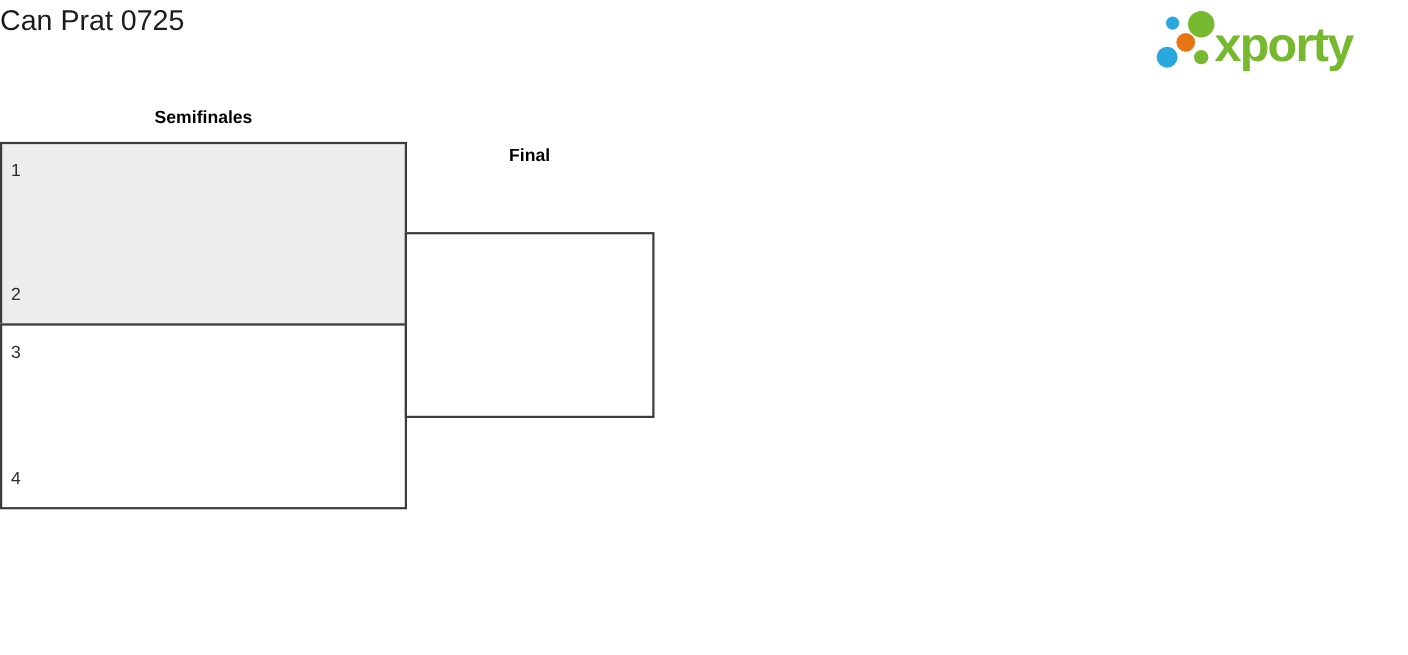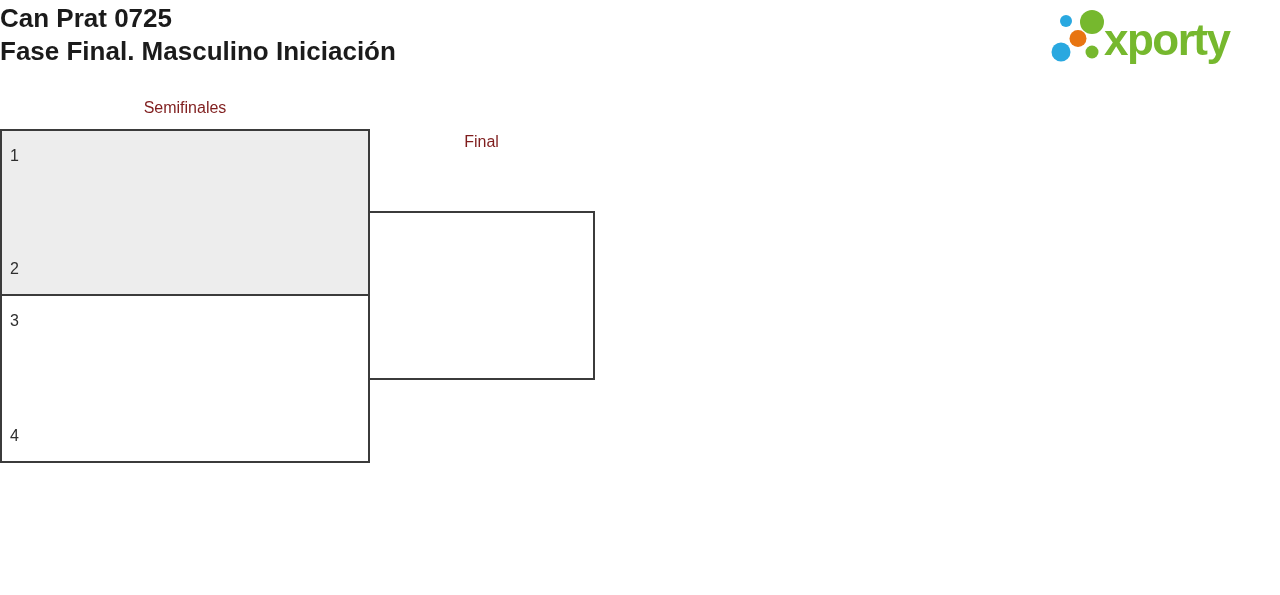--- a/index.html
+++ b/index.html
@@ -16,21 +16,21 @@
     overflow: hidden;
   }
 
   
   .page-title {
     position: absolute;
     left: 0px;
     top: 2px;
     color: #1b1b1b;
     font-size: 26px;
-    font-weight: 700;
+    font-weight: 400;
     line-height: 33px;
     letter-spacing: 0px;
     white-space: nowrap;
   }
   .page-title .line { display: block; }
 
   
   .logo {
     position: absolute;
     left: 1048px;
@@ -41,22 +41,22 @@
   }
   .logo svg { display: block; }
 
   
   .round-header {
     position: absolute;
     top: 98px;
     height: 20px;
     text-align: center;
     font-size: 16px;
-    font-weight: 400;
-    color: #7f1d1d;
+    font-weight: 700;
+    color: #000000;
     line-height: 20px;
   }
   .round-header.semis { left: 0px;   width: 370px; }
   .round-header.final { left: 368px; width: 227px; margin-top: 34px; }
 
   .match-box {
     position: absolute;
     box-sizing: border-box;
     border: 2px solid #3b3b3b;
   }
@@ -87,21 +87,20 @@
   .seed.top    { top: 17px; }
   .seed.bottom { bottom: 17px; }
 </style>
 </head>
 <body>
 
 <div id="app">
 
   <div class="page-title">
     <span class="line">Can Prat 0725</span>
-    <span class="line">Fase Final. Masculino Iniciación</span>
   </div>
 
   <div class="logo">
     <svg width="228" height="66" viewBox="0 0 228 66" xmlns="http://www.w3.org/2000/svg">
       <g>
         <circle cx="18" cy="18" r="6" fill="#29a8e0"></circle>
         <circle cx="44" cy="19" r="12" fill="#76b82e"></circle>
         <circle cx="30" cy="35.5" r="8.5" fill="#e87511"></circle>
         <circle cx="13" cy="49" r="9.5" fill="#29a8e0"></circle>
         <circle cx="44" cy="49" r="6.5" fill="#76b82e"></circle>

